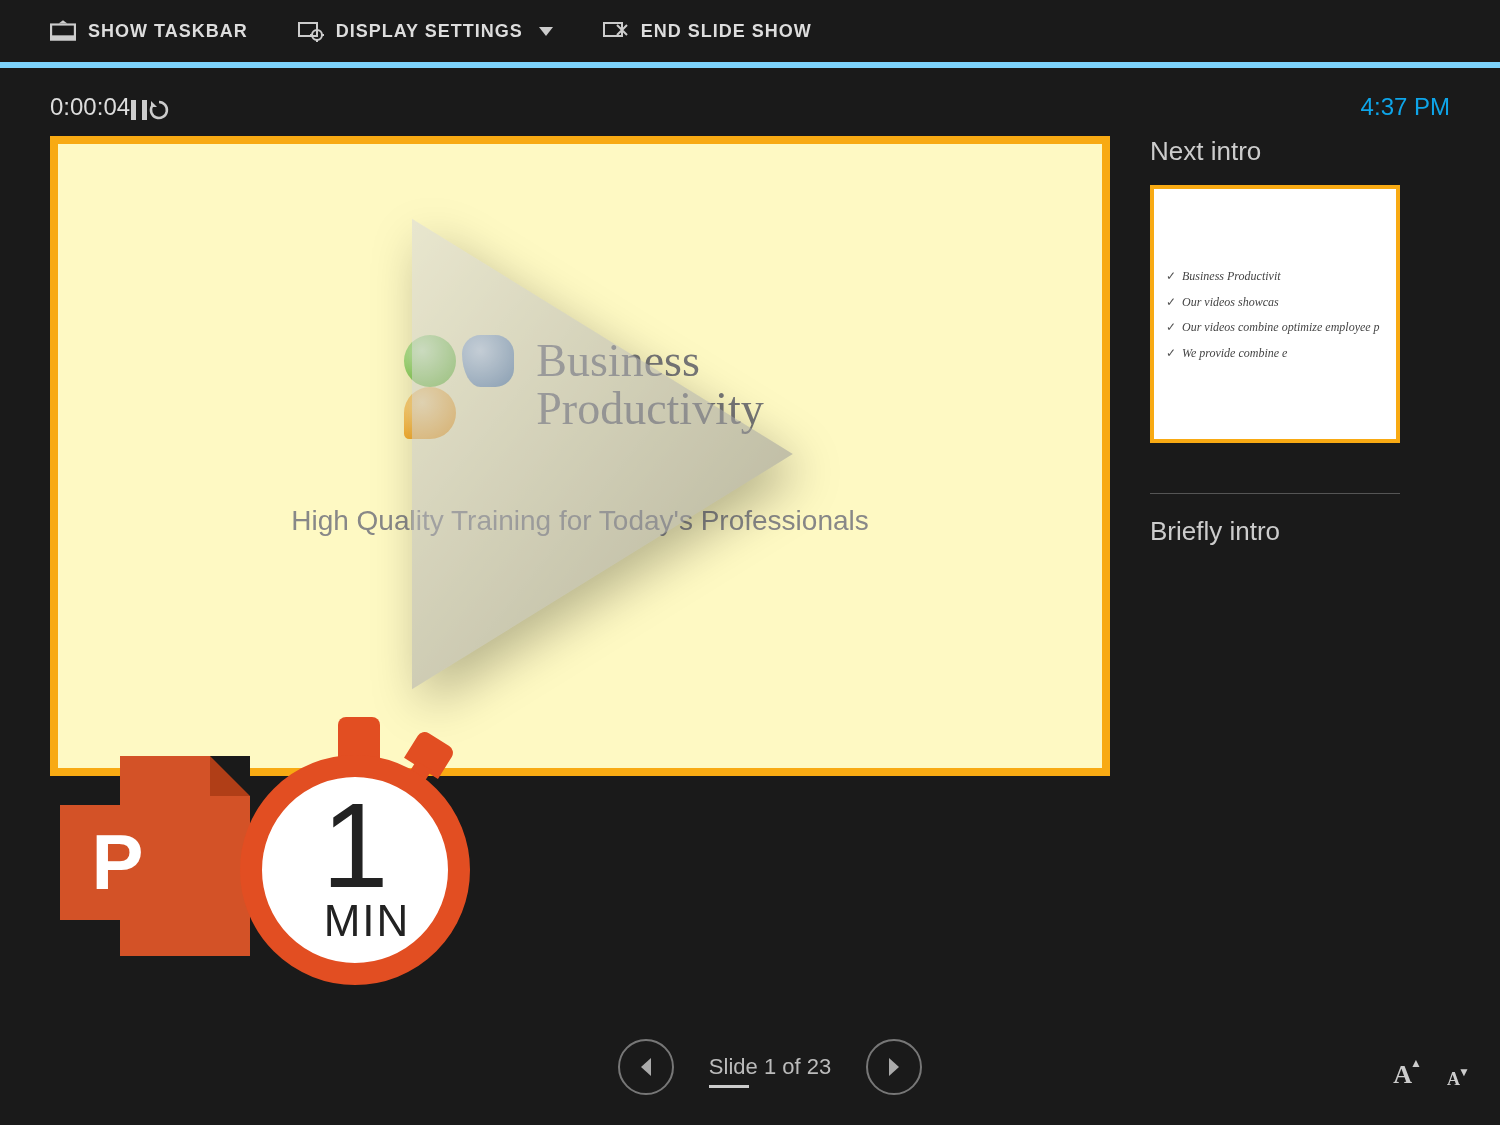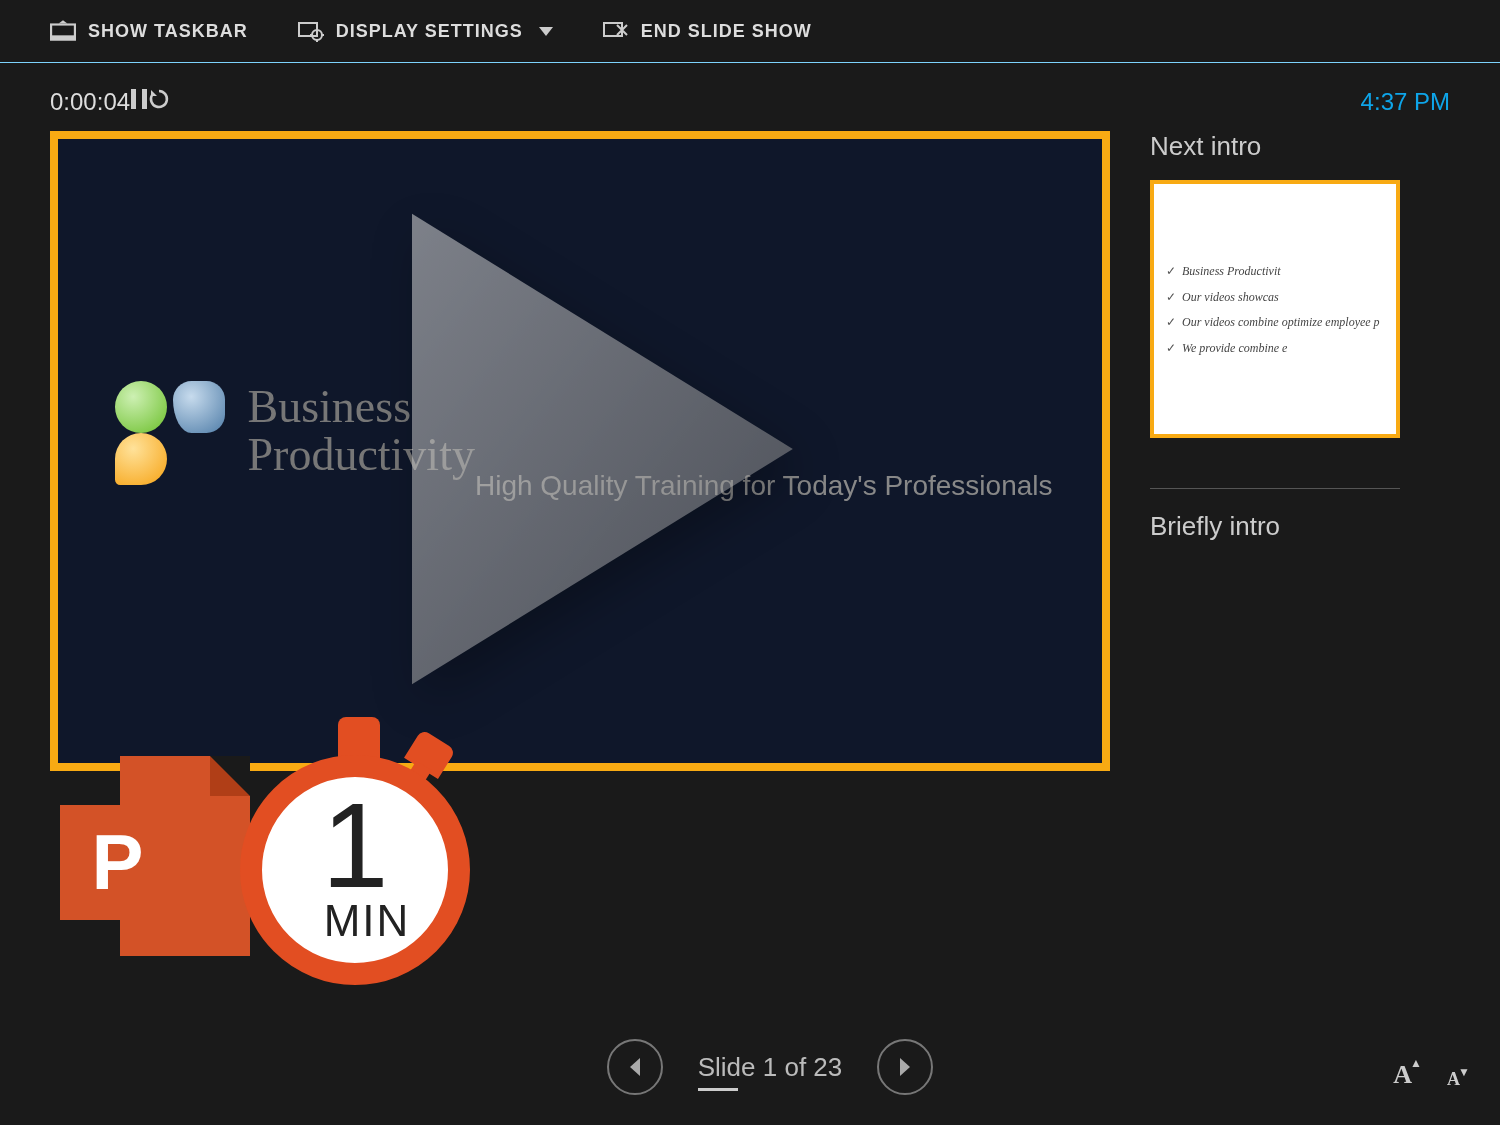--- a/index.html
+++ b/index.html
@@ -10,45 +10,45 @@
     font-family: "Segoe UI", Arial, sans-serif;
     color: #ccc;
     overflow: hidden;
     position: relative;
   }
   .toolbar {
     display: flex;
     align-items: center;
     gap: 50px;
     padding: 20px 50px;
-    border-bottom: 1px solid #7dd3fc;
+    border-bottom: 6px solid #7dd3fc;
   }
   .toolbar-item {
     display: flex;
     align-items: center;
     gap: 12px;
     color: #ddd;
     font-size: 18px;
     font-weight: 600;
     letter-spacing: 1px;
     cursor: pointer;
   }
   .toolbar-item .ico { width: 26px; height: 22px; display:inline-block; fill:#ccc; }
   .info-row {
     display: flex;
-    align-items: flex-start;
+    align-items: flex-end;
     padding: 25px 50px 15px 50px;
     font-size: 24px;
   }
   .timer { color: #ddd; }
   .clock { margin-left: auto; color:#0ea5e9; }
   .ctrl-btn { cursor:pointer; color:#ccc; display:inline-flex; }
   .main-row { display:flex; padding: 0 0 0 50px; gap:40px; }
   .slide-wrap { width: 1060px; height: 640px; background:#f8aa13; padding:8px; position:relative; }
-  .slide-inner { width:100%; height:100%; background:#0f172a; position:relative; display:flex; align-items:center; justify-content:center; }
+  .slide-inner { width:100%; height:100%; background:#fef9c3; position:relative; display:flex; flex-direction:column; align-items:center; justify-content:center; }
   .logo-row { display:flex; align-items:center; gap:20px; margin-top:-40px;}
   .logo-shapes { position:relative; width:120px; height:100px; }
   .sh { position:absolute; width:52px; height:52px; border-radius:50%; }
   .sh.green  { background: radial-gradient(circle at 35% 30%, #cdf0b3, #6bbf2a); top:0; left:8px; }
   .sh.blue   { background: radial-gradient(circle at 35% 30%, #c7dbed, #4f7da8); top:0; left:66px; border-bottom-left-radius:50% 90%; }
   .sh.orange { background: radial-gradient(circle at 35% 30%, #ffe29a, #f6a213); top:52px; left:8px; border-top-left-radius:50%; border-top-right-radius:50%; border-bottom-right-radius:50%; border-bottom-left-radius:10%;}
   .biz-text { color:#777; font-family: "Segoe Script", cursive; font-size:46px; line-height:1.05; }
   .tagline { color:#888; font-size:28px; margin-top:70px; }
   .play-overlay { position:absolute; top:50%; left:50%; transform:translate(-50%,-50%); opacity:0.55; filter: drop-shadow(10px 18px 25px rgba(0,0,0,.5));}
   .right-col { flex:1; display:flex; flex-direction:column; }
@@ -63,21 +63,21 @@
   .bottom-nav {
     position:absolute; bottom:30px; left:0; right:0;
     display:flex; align-items:center; justify-content: center;
     gap: 35px;
     margin-left: 40px;
   }
   .nav-circle {
     width:56px; height:56px; border:2px solid #777; border-radius:50%;
     display:flex; align-items:center; justify-content:center; cursor:pointer;
   }
-  .slide-counter { font-size:26px; color:#bbb; position:relative; }
+  .slide-counter { font-size:22px; color:#bbb; position:relative; }
   .slide-counter::after{ content:""; position:absolute; left:0; bottom:-8px; height:3px; width:40px; background:#ccc;}
   .font-controls { position:absolute; right:40px; bottom:35px; display:flex; gap:35px; align-items:flex-end; color:#ccc;}
   .fA { cursor:pointer; font-family:"Times New Roman", serif; position:relative; font-weight:bold;}
   .fA.big { font-size:26px; }
   .fA.small { font-size:18px; }
   .fA .sup { position:absolute; font-size:12px; top:-4px; right:-10px;}
   
   .overlay-badge { position:absolute; left:60px; bottom:130px; display:flex; align-items:center; }
   .pp-icon { position:relative; width:190px; height:215px; }
   .pp-icon .page { position:absolute; right:0; top:6px; width:130px; height:200px; background:#d35227; }

